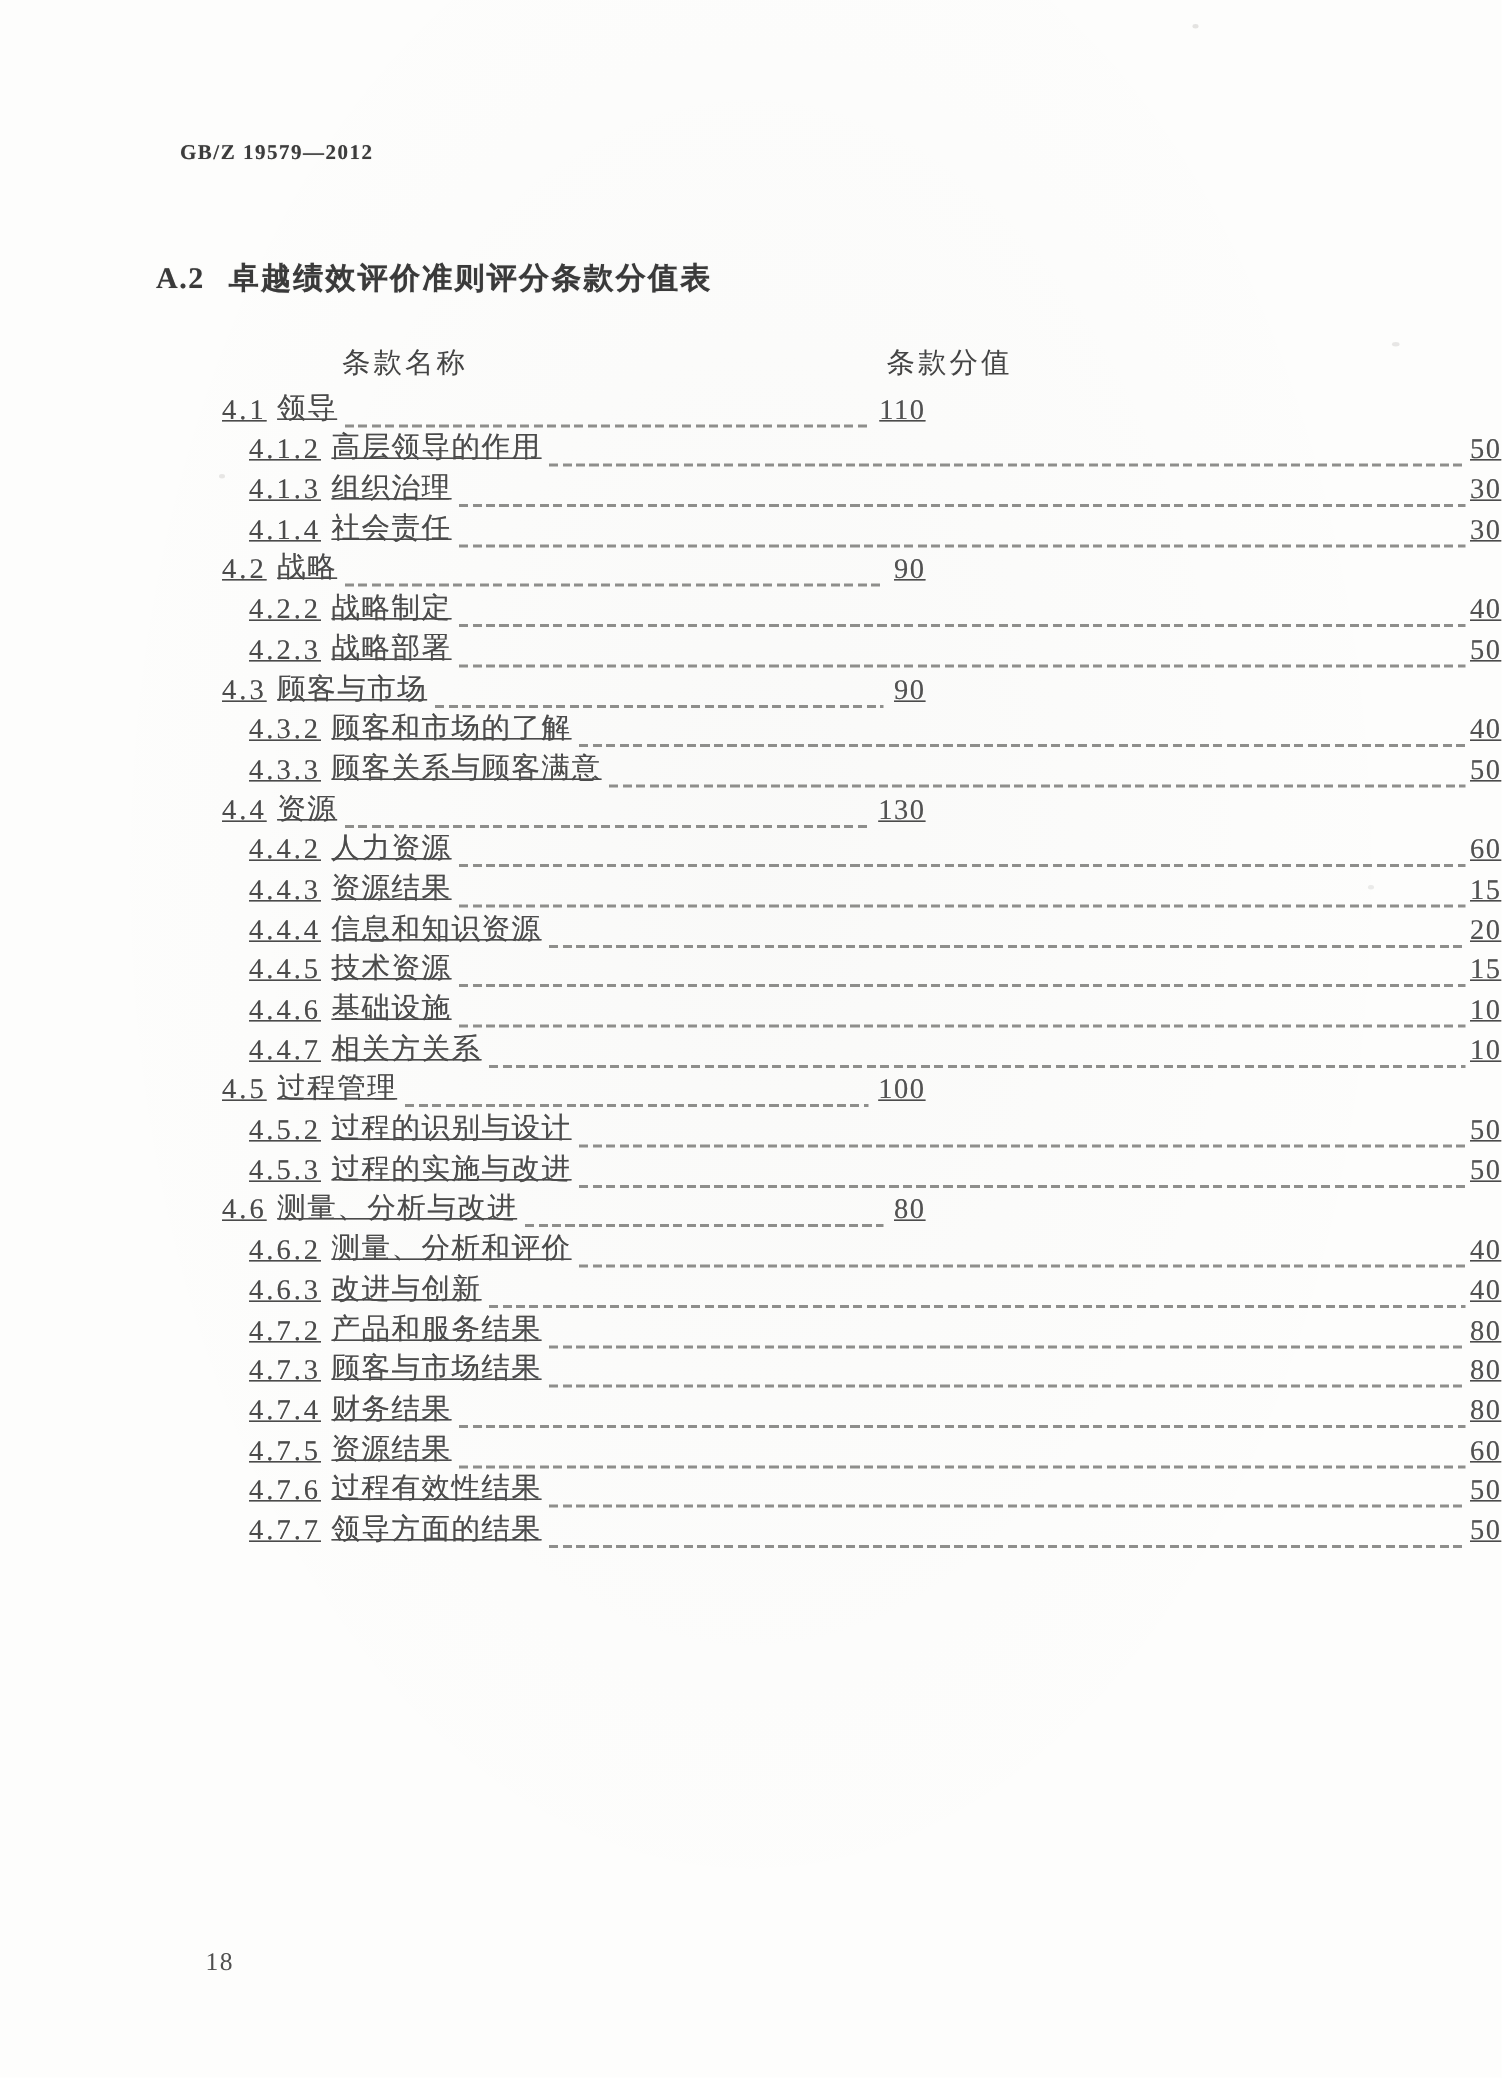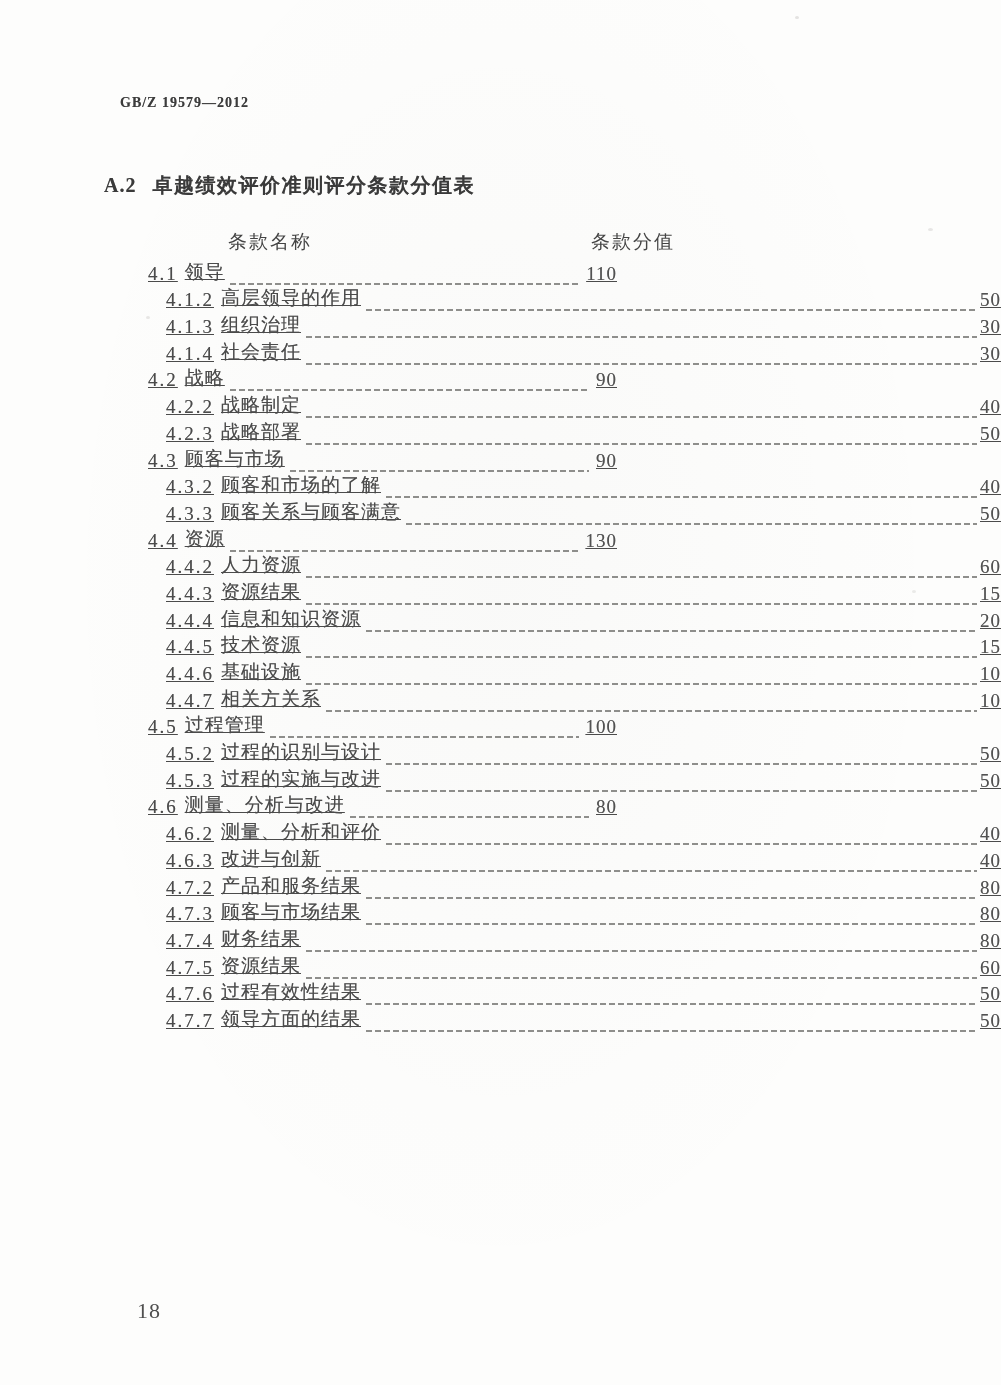--- a/index.html
+++ b/index.html
@@ -56,21 +56,21 @@
     background:repeating-linear-gradient(90deg,#7b7b78 0 6px,transparent 6px 9px);
     opacity:.85;
   }
   .row.lvl1 .leader{margin-right:7px;}
   .clause-value{
     flex:none;font-size:19px;color:#525252;letter-spacing:1px;
   }
   
   .page-number{
     position:absolute;left:137px;top:1298px;
-    font-size:22px;color:#4f4f4f;letter-spacing:1px;
+    font-size:17px;color:#4f4f4f;letter-spacing:1px;
   }
   
   .speck{position:absolute;border-radius:50%;background:#b5b3ae;}
   .speck.s1{left:795px;top:16px;width:4px;height:3px;opacity:.35;}
   .speck.s2{left:928px;top:228px;width:5px;height:3px;opacity:.3;}
   .speck.s3{left:146px;top:316px;width:4px;height:3px;opacity:.3;}
   .speck.s4{left:912px;top:590px;width:4px;height:3px;opacity:.25;}
 </style>
 </head>
 <body>

